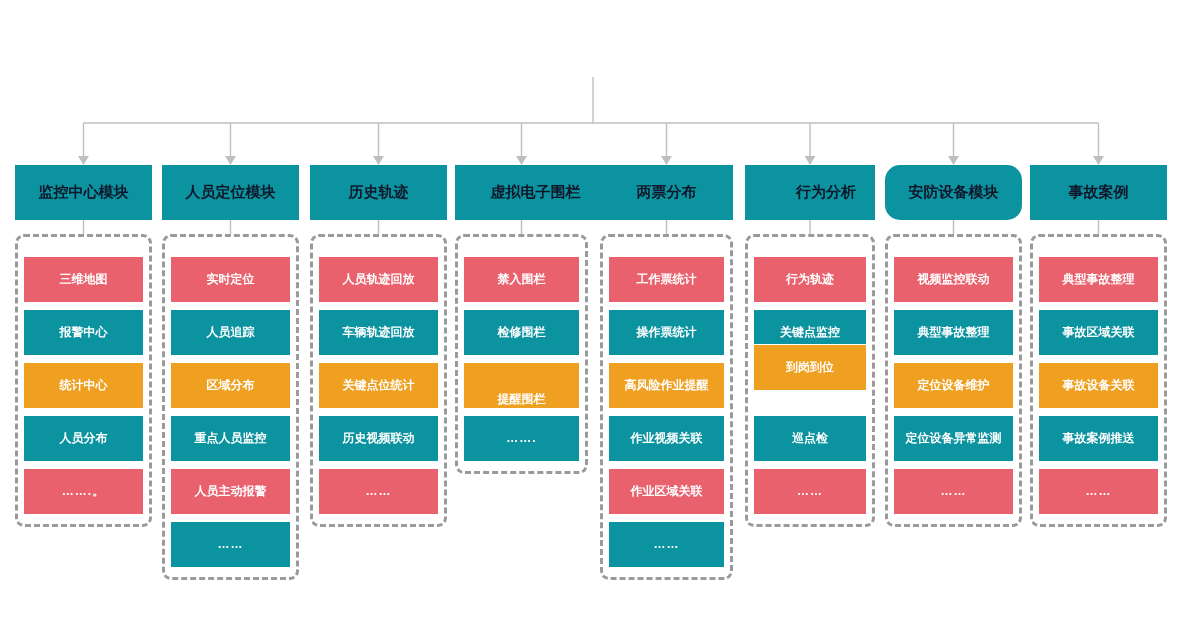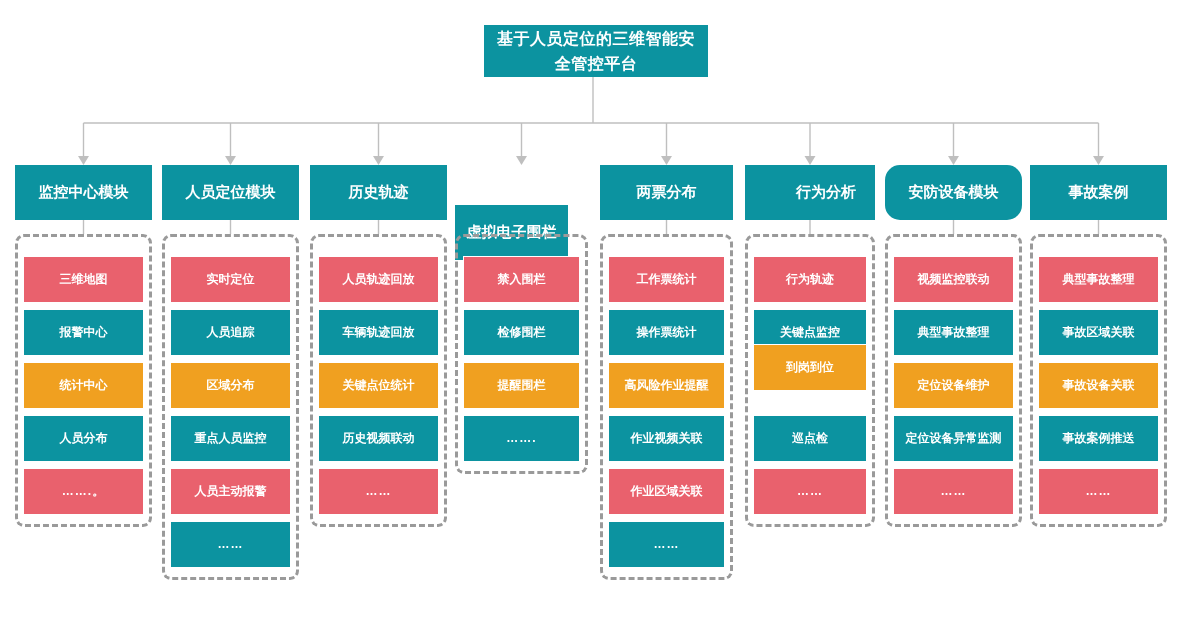--- a/index.html
+++ b/index.html
@@ -29,21 +29,21 @@
     text-align:center;
     padding:0 6px;
     box-sizing:border-box;
   }
 
   
   .col-head{
     position:absolute;
     top:165px;height:55px;
     background:#0C93A0;
-    color:#ffffff;
+    color:#0f172a;
     font-size:15px;font-weight:bold;
     display:flex;align-items:center;justify-content:center;
     text-align:center;
     box-sizing:border-box;
     padding:0 4px;
   }
 
   
   .group{
     position:absolute;
@@ -97,23 +97,20 @@
       <polygon points="804.5,156 815.5,156 810,165" fill="#BFBFBF"></polygon>
       <line x1="810" y1="220" x2="810" y2="234" stroke="#BFBFBF" stroke-width="1.4"></line>
       <line x1="953.5" y1="123" x2="953.5" y2="156" stroke="#BFBFBF" stroke-width="1.4"></line>
       <polygon points="948,156 959,156 953.5,165" fill="#BFBFBF"></polygon>
       <line x1="953.5" y1="220" x2="953.5" y2="234" stroke="#BFBFBF" stroke-width="1.4"></line>
       <line x1="1098.5" y1="123" x2="1098.5" y2="156" stroke="#BFBFBF" stroke-width="1.4"></line>
       <polygon points="1093,156 1104,156 1098.5,165" fill="#BFBFBF"></polygon>
       <line x1="1098.5" y1="220" x2="1098.5" y2="234" stroke="#BFBFBF" stroke-width="1.4"></line>
     </svg>
 
-  <div class="root-box">
-    <span>基于人员定位的三维智能安全管控平台</span>
-  </div>
 
   <div id="cols">
       <div class="col-head" style="left: 15px; width: 137px;">
         <span>监控中心模块</span>
       </div>
       <div class="item c-red" style="left: 23px; top: 256px; width: 121px; height: 47px;">
         <span>三维地图</span>
       </div>
       <div class="item c-teal" style="left: 23px; top: 309px; width: 121px; height: 47px;">
         <span>报警中心</span>
@@ -162,30 +159,30 @@
       <div class="item c-orange" style="left: 318px; top: 362px; width: 121px; height: 47px;">
         <span>关键点位统计</span>
       </div>
       <div class="item c-teal" style="left: 318px; top: 415px; width: 121px; height: 47px;">
         <span>历史视频联动</span>
       </div>
       <div class="item c-red dots" style="left: 318px; top: 468px; width: 121px; height: 47px;">
         <span>……</span>
       </div>
       <div class="group" style="left: 310px; top: 234px; width: 137px; height: 293px;"></div>
-      <div class="col-head" style="left: 455px; width: 113px; margin-top: 40px;">
+      <div class="col-head" style="left: 455px; width: 161px;">
         <span>虚拟电子围栏</span>
       </div>
       <div class="item c-red" style="left: 463px; top: 256px; width: 117px; height: 47px;">
         <span>禁入围栏</span>
       </div>
       <div class="item c-teal" style="left: 463px; top: 309px; width: 117px; height: 47px;">
         <span>检修围栏</span>
       </div>
-      <div class="item c-orange" style="left: 463px; top: 362px; width: 117px; height: 47px;">
+      <div class="item c-orange" style="left: 463px; top: 362px; width: 117px; height: 47px; align-items: flex-end;">
         <span>提醒围栏</span>
       </div>
       <div class="item c-teal dots" style="left: 463px; top: 415px; width: 117px; height: 47px;">
         <span>…….</span>
       </div>
       <div class="group" style="left: 455px; top: 234px; width: 133px; height: 240px;"></div>
       <div class="col-head" style="left: 600px; width: 133px;">
         <span>两票分布</span>
       </div>
       <div class="item c-red" style="left: 608px; top: 256px; width: 117px; height: 47px;">

